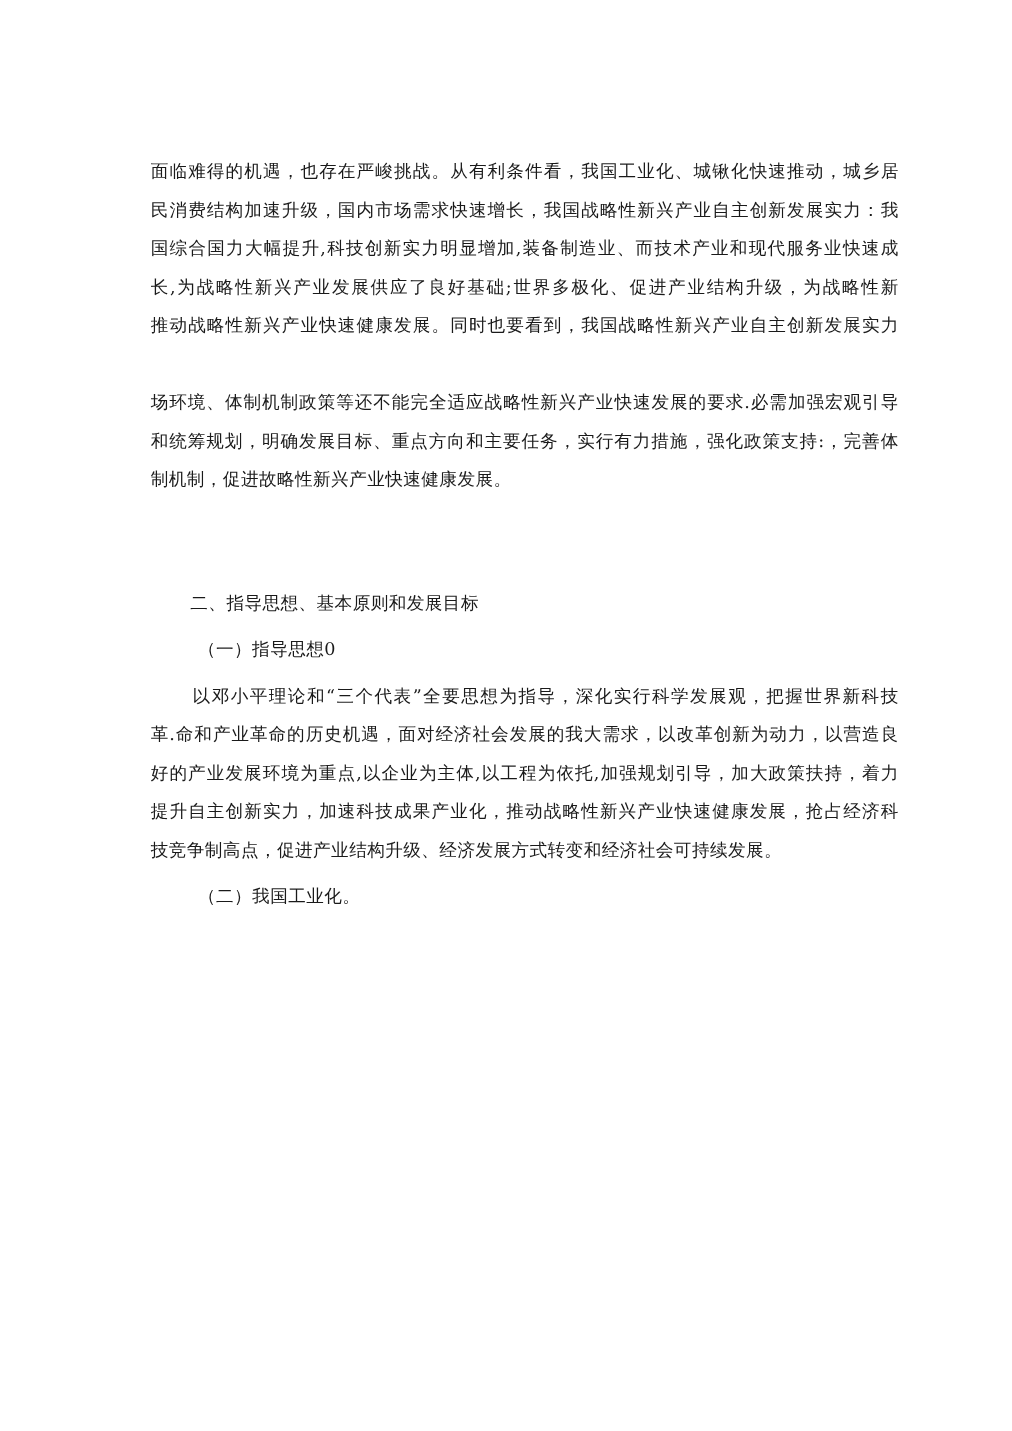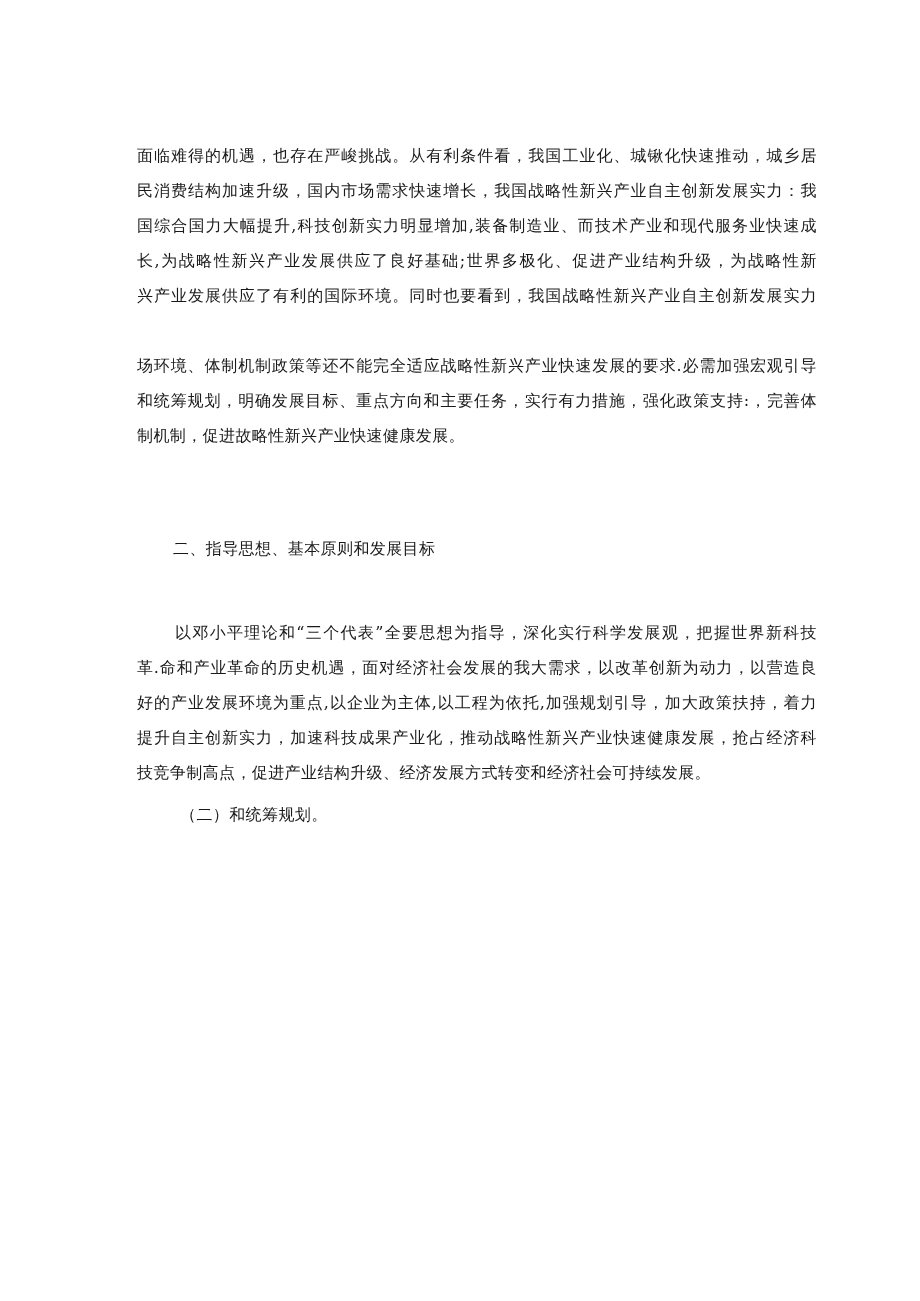--- a/index.html
+++ b/index.html
@@ -40,29 +40,30 @@
   </style>
 </head>
 <body>
 
 <div class="page">
 
   <div class="line justify" style="top:118px;">面临难得的机遇，也存在严峻挑战。从有利条件看，我国工业化、城锹化快速推动，城乡居</div>
   <div class="line justify" style="top:153px;">民消费结构加速升级，国内市场需求快速增长，我国战略性新兴产业自主创新发展实力：我</div>
   <div class="line justify" style="top:188px;">国综合国力大幅提升,科技创新实力明显增加,装备制造业、而技术产业和现代服务业快速成</div>
   <div class="line justify" style="top:223px;">长,为战略性新兴产业发展供应了良好基础;世界多极化、促进产业结构升级，为战略性新</div>
-  <div class="line justify" style="top:258px;">兴产业发展供应了有利的国际环境。同时也要看到，我国战略性新兴产业自主创新发展实力</div>
+  <div class="line justify" style="top:258px;">推动战略性新兴产业快速健康发展。同时也要看到，我国战略性新兴产业自主创新发展实力</div>
   <div class="line justify" style="top:328px;">场环境、体制机制政策等还不能完全适应战略性新兴产业快速发展的要求.必需加强宏观引导</div>
   <div class="line justify" style="top:363px;">和统筹规划，明确发展目标、重点方向和主要任务，实行有力措施，强化政策支持:，完善体</div>
   <div class="line" style="top:398px;">制机制，促进故略性新兴产业快速健康发展。</div>
 
   <div class="line" style="top:511px; left:173px;">二、指导思想、基本原则和发展目标</div>
 
+  <div class="line" style="top:552px; left:180px;">（一）指导思想0</div>
 
   <div class="line justify" style="top:595px; left:175px; width:642px;">以邓小平理论和“三个代表”全要思想为指导，深化实行科学发展观，把握世界新科技</div>
   <div class="line justify" style="top:630px;">革.命和产业革命的历史机遇，面对经济社会发展的我大需求，以改革创新为动力，以营造良</div>
   <div class="line justify" style="top:665px;">好的产业发展环境为重点,以企业为主体,以工程为依托,加强规划引导，加大政策扶持，着力</div>
   <div class="line" style="top:735px;">技竞争制高点，促进产业结构升级、经济发展方式转变和经济社会可持续发展。</div>
   <div class="line justify" style="top:700px;">提升自主创新实力，加速科技成果产业化，推动战略性新兴产业快速健康发展，抢占经济科</div>
 
-  <div class="line" style="top:777px; left:180px;">（二）和统筹规划。</div>
+  <div class="line" style="top:777px; left:180px;">（二）我国工业化。</div>
 
 </div>
 
 </body></html>

